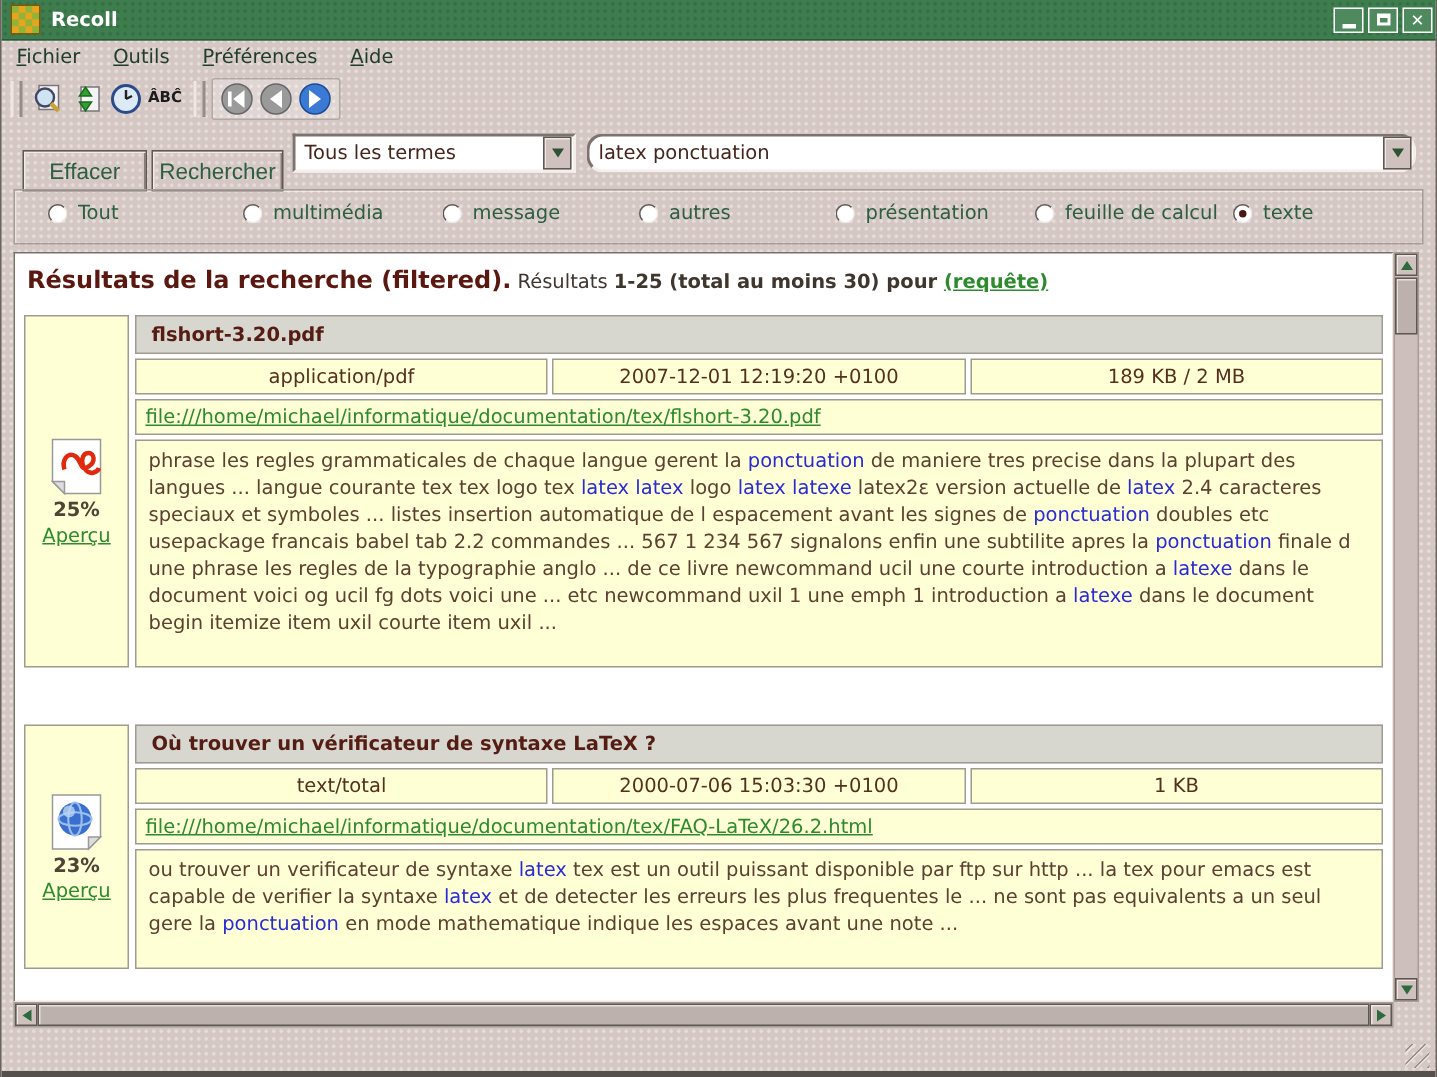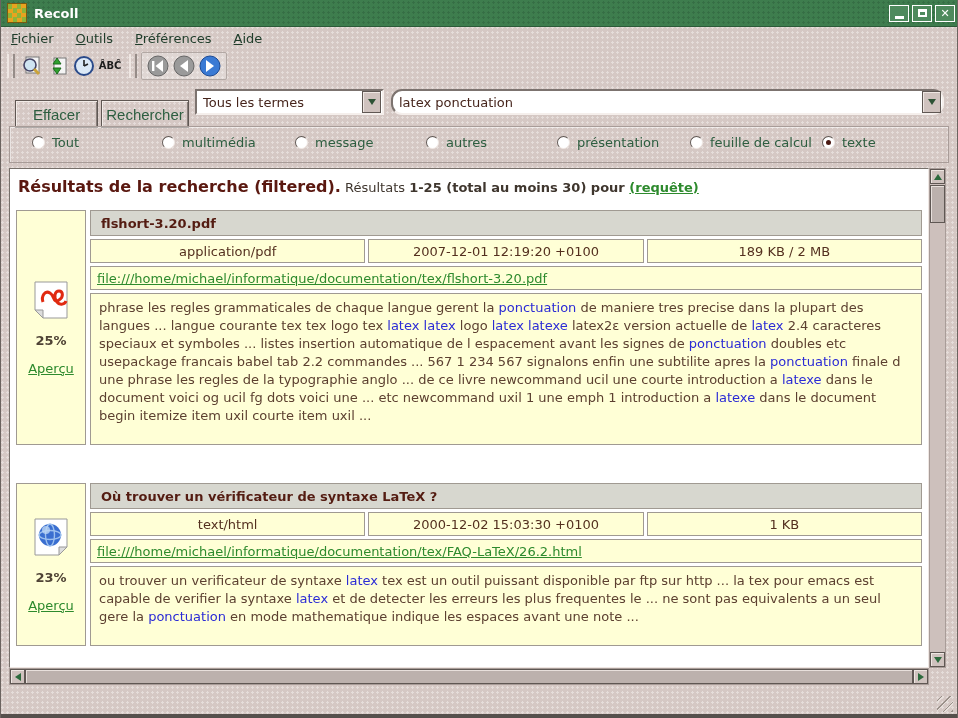--- a/index.html
+++ b/index.html
@@ -103,21 +103,21 @@
   .res-header{font-size:13px;color:#3f362e;white-space:nowrap;padding-left:2px;}
   .res-header .big{font-size:16px;font-weight:bold;color:#5a1810;}
   .res-header .range{font-weight:bold;}
   .res-header .qlink{font-weight:bold;color:#2d8a2d;text-decoration:underline;cursor:pointer;}
 
   .result-card{display:flex;margin-top:14px;}
   .result-card.second{margin-top:38px;}
   .leftcol{
     width:70px;min-width:70px;margin-right:4px;box-sizing:border-box;
     border:1px solid #a09a92;background:#ffffd6;
-    display:flex;flex-direction:column;align-items:center;justify-content:center;gap:13px;
+    display:flex;flex-direction:column;align-items:center;justify-content:center;gap:2px;
   }
   .relevance{font-weight:bold;font-size:13px;color:#4f4335;}
   .preview-link{font-size:13px;color:#2d8a2d;text-decoration:underline;cursor:pointer;}
   .rightcol{flex:1;display:flex;flex-direction:column;gap:3px;}
   .row-title{
     background:#d7d7cf;border:1px solid #a09a92;height:26px;box-sizing:border-box;
     display:flex;align-items:center;padding-left:10px;
     font-weight:bold;font-size:13px;color:#541c12;
   }
   .row-meta{display:flex;gap:3px;}
@@ -312,22 +312,22 @@
     <ellipse cx="17" cy="18" rx="11" ry="4.5" fill="none" stroke="#9cc0ee" stroke-width="1.4"></ellipse>
     <ellipse cx="17" cy="18" rx="4.5" ry="11" fill="none" stroke="#9cc0ee" stroke-width="1.4"></ellipse>
     <circle cx="13" cy="13" r="4" fill="#bcd6f4" opacity="0.8"></circle>
   </svg>
           <div class="relevance">23%</div>
           <div class="preview-link">Aperçu</div>
         </div>
         <div class="rightcol">
           <div class="row-title">Où trouver un vérificateur de syntaxe LaTeX ?</div>
           <div class="row-meta">
-            <div class="meta-cell">text/html</div>
-            <div class="meta-cell">2000-12-02 15:03:30 +0100</div>
+            <div class="meta-cell">text/total</div>
+            <div class="meta-cell">2000-07-06 15:03:30 +0100</div>
             <div class="meta-cell">1 KB</div>
           </div>
           <div class="row-url">
             <span class="url-link">file:///home/michael/informatique/documentation/tex/FAQ-LaTeX/26.2.html</span>
           </div>
           <div class="snippet"><span>ou trouver un verificateur de syntaxe </span><span class="hl">latex</span><span> tex est un outil puissant disponible par ftp sur http ... la tex pour emacs est capable de verifier la syntaxe </span><span class="hl">latex</span><span> et de detecter les erreurs les plus frequentes le ... ne sont pas equivalents a un seul gere la </span><span class="hl">ponctuation</span><span> en mode mathematique indique les espaces avant une note ...</span></div>
         </div>
       </div>
     </div>
 </div>

